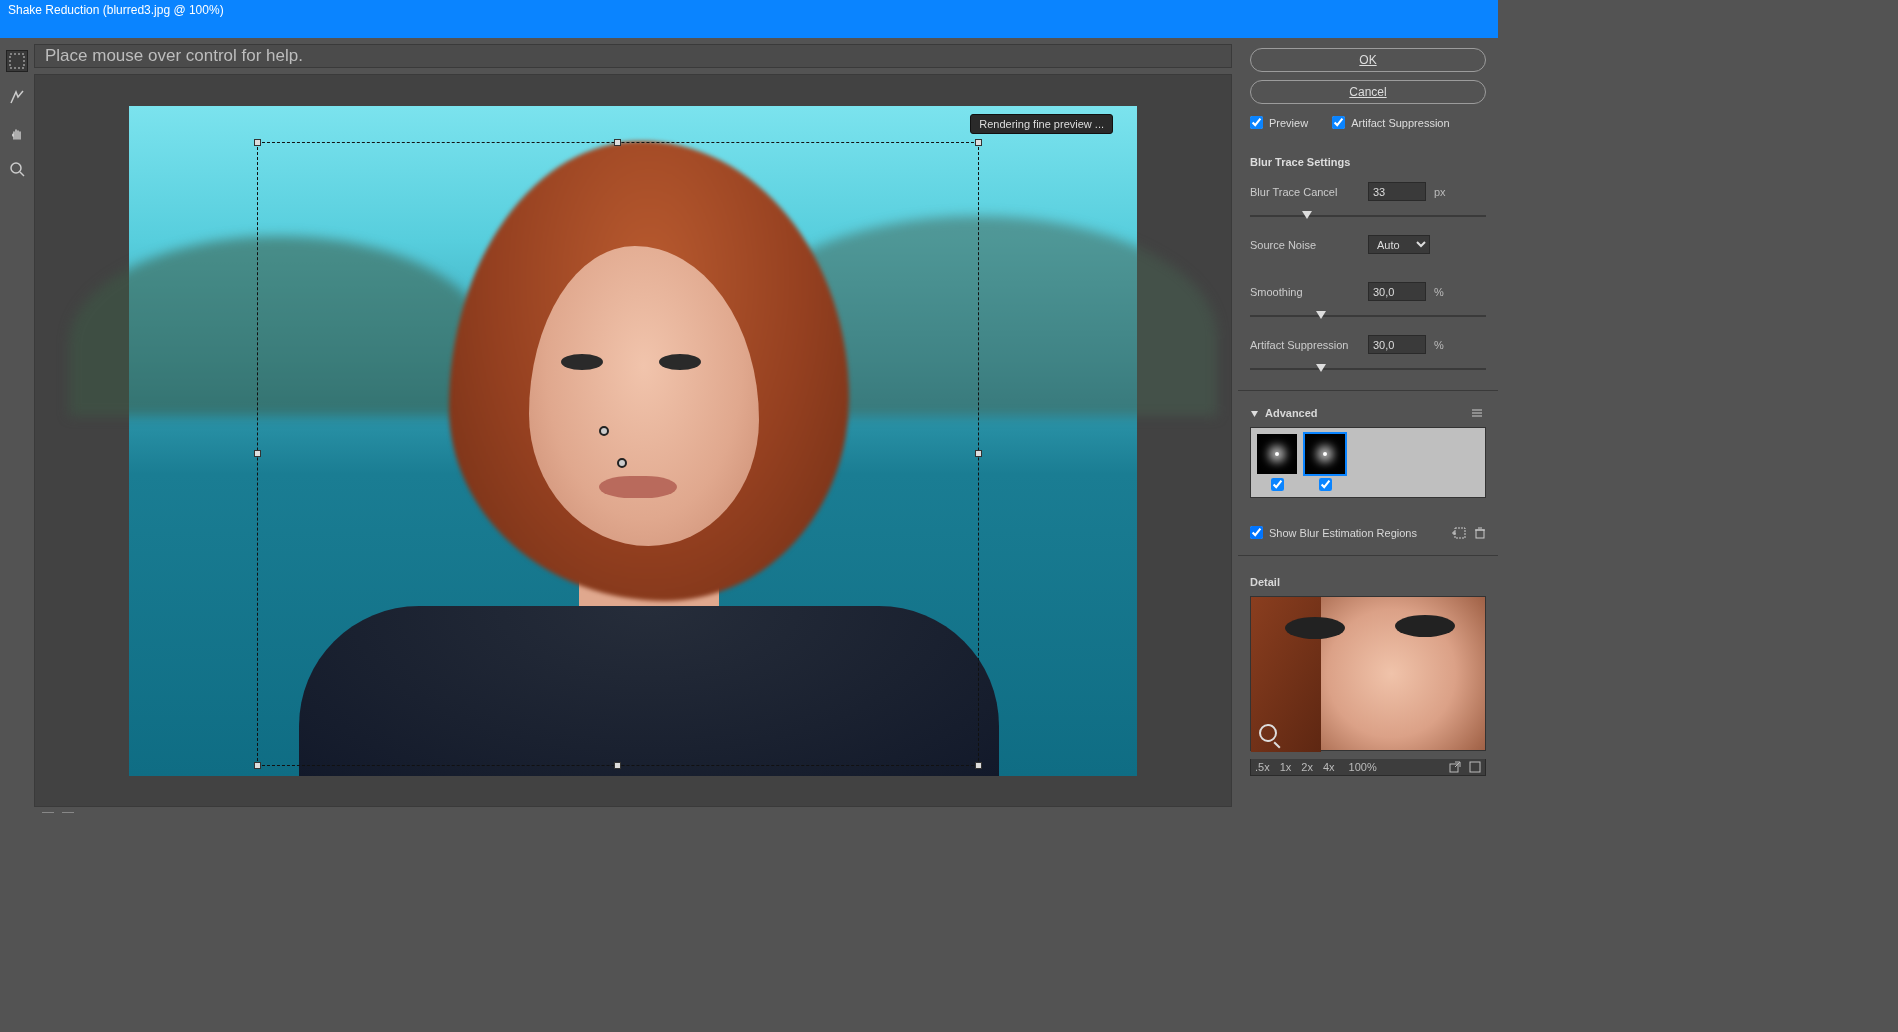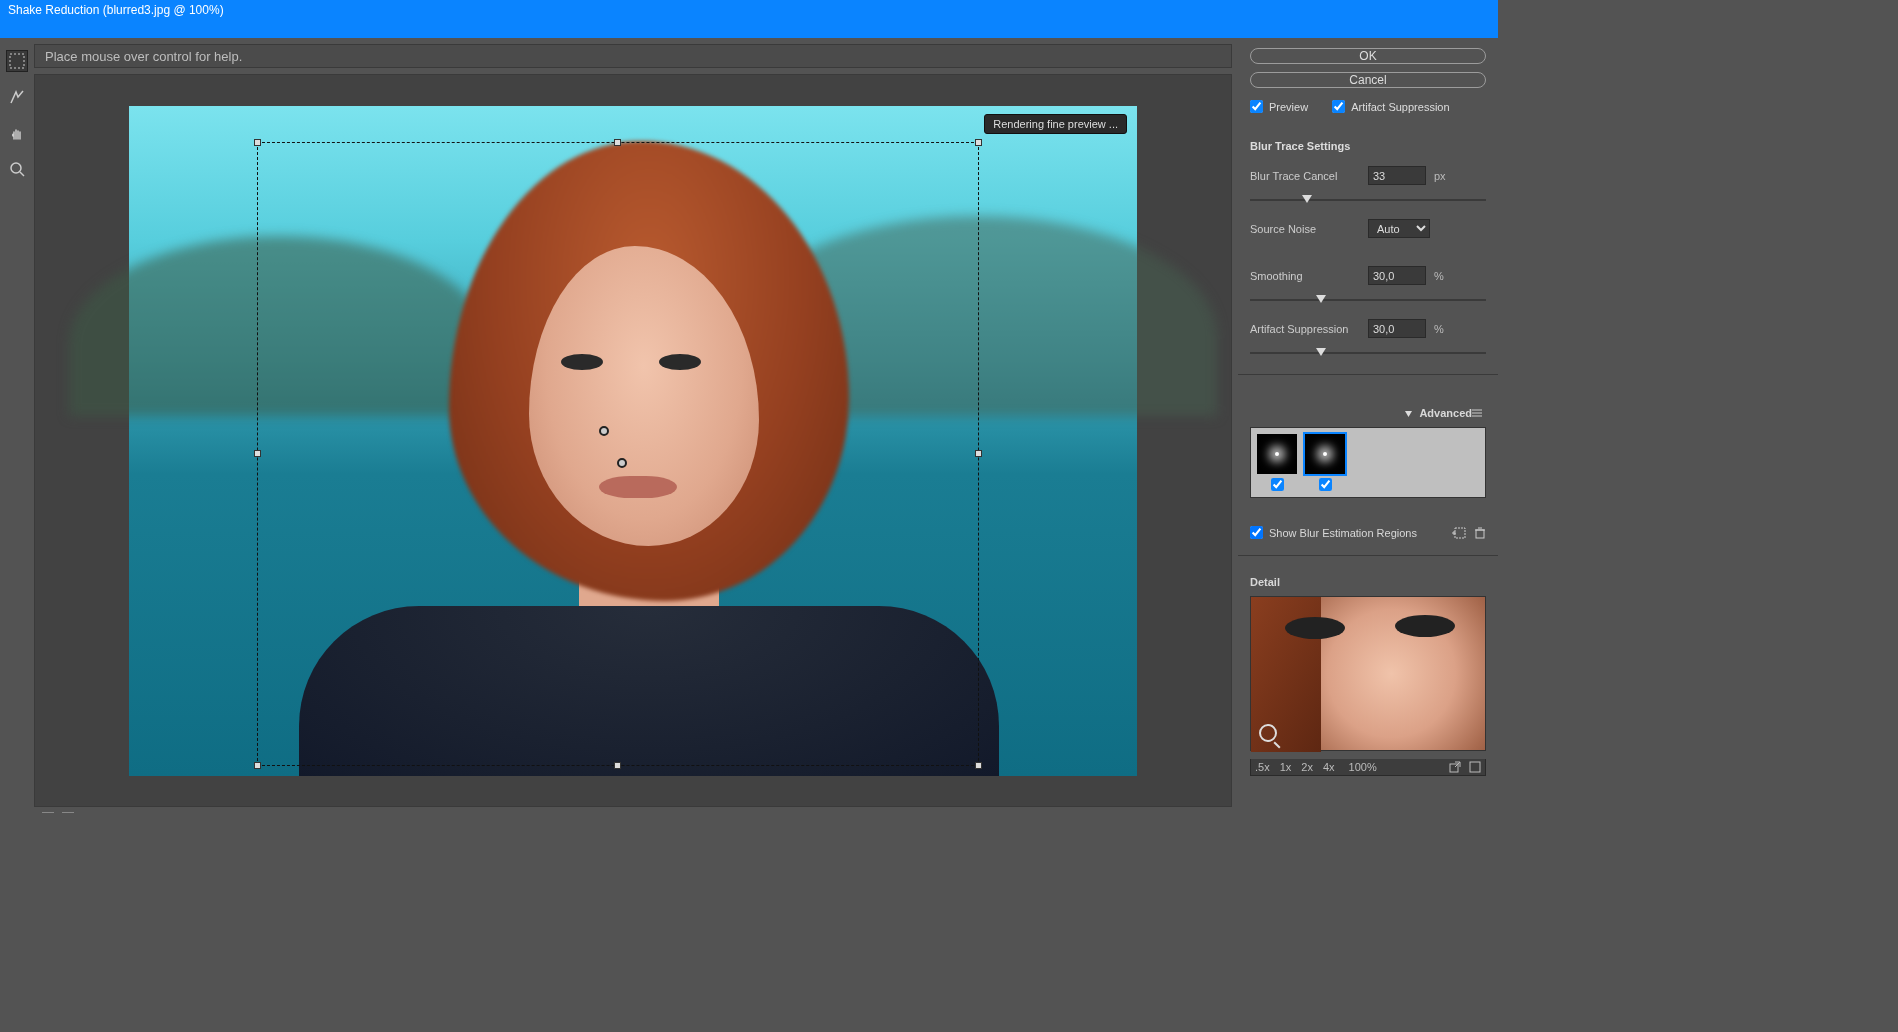--- a/index.html
+++ b/index.html
@@ -8,21 +8,21 @@
 
 .titlebar { height: 38px; background: #0a84ff; color: #fff; padding: 3px 8px; font-size: 12px; }
 
 
 .container { display: flex; height: calc(100% - 22px); }
 .toolstrip { width: 34px; background: #535353; padding-top: 12px; display: flex; flex-direction: column; align-items: center; gap: 14px; }
 .toolstrip .tool { width: 22px; height: 22px; display:flex; align-items:center; justify-content:center; color:#ccc; cursor:pointer; }
 .toolstrip .tool.active { background:#3a3a3a; border:1px solid #222; }
 
 .center { flex:1; display:flex; flex-direction:column; }
-.helpbar { height: 24px; background:#4b4b4b; border:1px solid #3a3a3a; margin:6px 6px 0 0; padding:0 10px; display:flex; align-items:center; color:#bdbdbd; font-size:13px;}
+.helpbar { height: 24px; background:#4b4b4b; border:1px solid #3a3a3a; margin:6px 6px 0 0; padding:0 10px; display:flex; align-items:center; color:#bdbdbd; font-size:17px;}
 .canvas-wrap { flex:1; margin:6px 6px 0 0; background:#424242; border:1px solid #3a3a3a; position:relative; overflow:hidden; display:flex; align-items:center; justify-content:center;}
 .statusbar { height:22px; display:flex; align-items:center; gap:8px; padding:0 8px; color:#bbb; }
 .statusbar .sb-icon { width:12px; height:12px; border:1px solid #888; display:inline-block;}
 .statusbar .progress { width:100px; height:8px; background:#3a3a3a; }
 .statusbar .progress > div { height:100%; background:#0a84ff; width:70%; }
 
 
 .photo { width:1008px; height:670px; position:relative; background: linear-gradient(180deg,#7be3ee 0%, #57cedd 20%, #3aa8bb 38%, #1a7d93 55%, #0f6d84 100%); }
 .mountains { position:absolute; left:0; right:0; top:90px; height:220px; }
 .mountains::before, .mountains::after { content:""; position:absolute; bottom:0; border-radius:50% 50% 0 0 / 60% 60% 0 0; background: rgba(60,90,70,0.55); filter: blur(6px);}
@@ -38,41 +38,41 @@
 .shirt { position:absolute; left:170px; bottom:0; width:700px; height:170px; background: radial-gradient(ellipse at 50% 0%, #262d3a 0%, #1a2130 60%, #12192a 100%); border-radius: 120px 120px 0 0;}
 
 
 .marquee { position:absolute; border:1px dashed #111; }
 .marquee.outer { left:128px; top:36px; right:158px; bottom:10px; }
 .handle { position:absolute; width:7px; height:7px; background:#ddd; border:1px solid #333; }
 .handle.tl{left:-4px;top:-4px;} .handle.tr{right:-4px;top:-4px;} .handle.bl{left:-4px;bottom:-4px;} .handle.br{right:-4px;bottom:-4px;}
 .handle.tm{left:50%;top:-4px;margin-left:-4px;} .handle.bm{left:50%;bottom:-4px;margin-left:-4px;}
 .handle.ml{left:-4px;top:50%;margin-top:-4px;} .handle.mr{right:-4px;top:50%;margin-top:-4px;}
 .centerpt { position:absolute; width:10px; height:10px; border:2px solid #222; background:#ccc; border-radius:50%; }
-.renderpill { position:absolute; right:10px; top:8px; background:#2a2a2a; border:1px solid #111; border-radius:3px; padding:3px 8px; color:#ddd; font-size:11px;}
+.renderpill { position:absolute; right:24px; top:8px; background:#2a2a2a; border:1px solid #111; border-radius:3px; padding:3px 8px; color:#ddd; font-size:11px;}
 
 
 .rightpanel { width:260px; background:#535353; padding:10px 12px 0 12px; display:flex; flex-direction:column; gap:8px; }
-.btn { height:16px; border:1px solid #9c9c9c; border-radius:12px; background:transparent; color:#ddd; font-size:12px; display:flex; align-items:center; justify-content:center; cursor:pointer; }
+.btn { height:24px; border:1px solid #9c9c9c; border-radius:12px; background:transparent; color:#ddd; font-size:12px; display:flex; align-items:center; justify-content:center; cursor:pointer;text-decoration:underline; }
 .checkrow { display:flex; gap:24px; margin-top:4px;}
 .checkrow label { display:flex; align-items:center; gap:6px; font-size:11px; color:#ddd;}
 .checkrow input { accent-color:#0a84ff; width:13px; height:13px;}
 
 .section-title { font-size:11px; font-weight:bold; color:#ddd; margin-top:19px;}
 .param { display:flex; align-items:center; gap:8px; margin-top:6px;}
 .param .label { width:110px; color:#ccc;}
 .param input[type=text], .param select { width:58px; height:19px; background:#3a3a3a; border:1px solid #2a2a2a; color:#ddd; font-size:11px; padding:0 4px;}
 .param .unit { width:18px; color:#bbb;}
 .slider { height:6px; position:relative; margin:4px 0 2px 0;}
 .slider .track { position:absolute; left:0; right:0; top:2px; height:2px; background:#3a3a3a;}
 .slider .thumb { position:absolute; top:-2px; width:0; height:0; border-left:5px solid transparent; border-right:5px solid transparent; border-top:8px solid #ddd; transform:translateX(-5px);}
 
 .divider { height:1px; background:#3a3a3a; margin:8px -12px;}
 
-.adv-header { display:flex; align-items:center; justify-content:flex-end; cursor:pointer;margin-top:16px;}
+.adv-header { display:flex; align-items:center; justify-content:space-between; cursor:pointer;}
 .adv-header .lhs { display:flex; align-items:center; gap:6px; font-weight:bold;}
 .adv-thumbs { background:#bfbfbf; padding:6px; display:flex; gap:8px; border:1px solid #333;}
 .adv-thumb { display:flex; flex-direction:column; align-items:center; gap:4px;}
 .adv-thumb .img { width:40px; height:40px; background:#000; position:relative;}
 .adv-thumb .img::after { content:""; position:absolute; left:50%; top:50%; width:4px; height:4px; background:#fff; border-radius:50%; box-shadow:0 0 10px 6px rgba(255,255,255,0.7); transform:translate(-50%,-50%);}
 .adv-thumb.sel .img { outline:2px solid #0a84ff;}
 .adv-thumb input { accent-color:#0a84ff;}
 
 .showregions { display:flex; align-items:center; justify-content:space-between; margin-top:20px;}
 .showregions .lhs { display:flex; align-items:center; gap:6px;}

